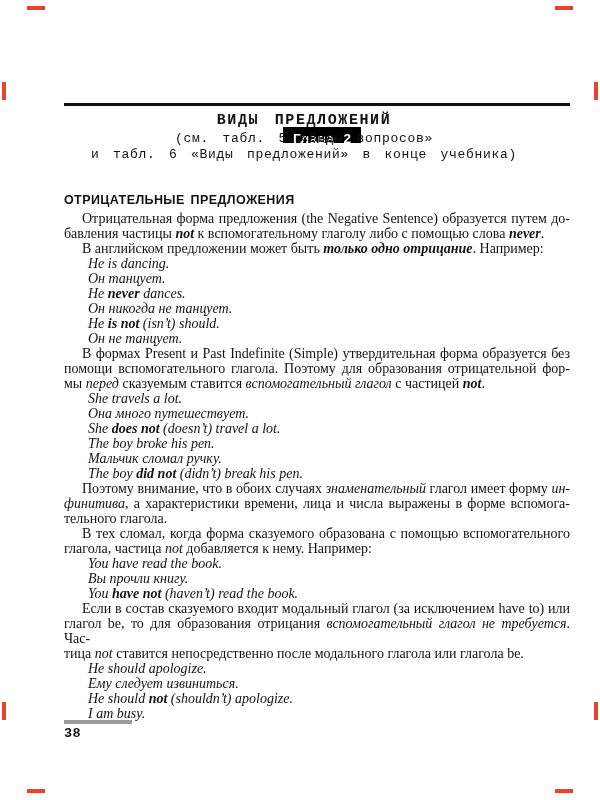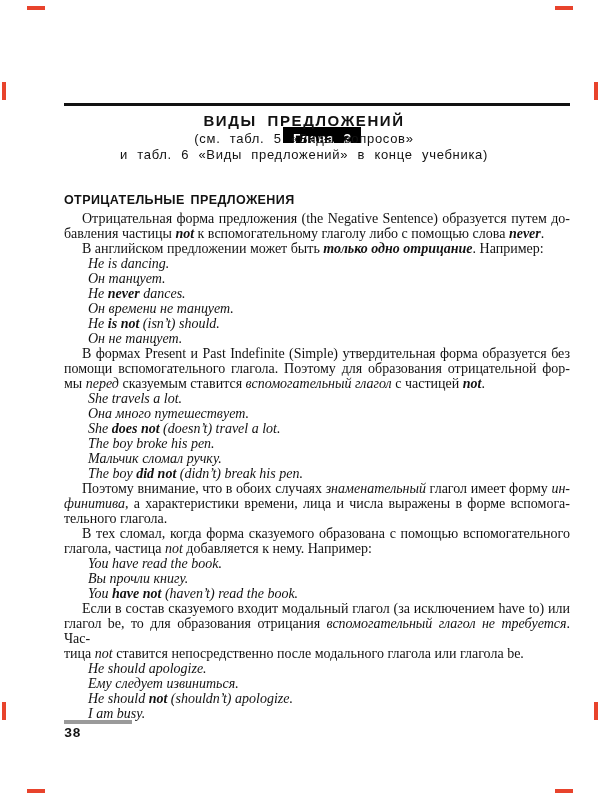--- a/index.html
+++ b/index.html
@@ -30,21 +30,21 @@
   .chapter-badge {
     position:absolute; left:283px; top:83px; height:16px;
     background:var(--badge-bg,#000); color:var(--badge-fg,#fff);
     font-family:"Liberation Sans", sans-serif;
     font-weight:bold; font-size:13.5px; line-height:23px;
     padding:0 10px; letter-spacing:.5px; word-spacing:5px;margin-top:44px;
   }
 
   .header-text {
     position:absolute; left:34px; top:111px; width:540px;
-    text-align:center; font-family:Liberation Sans, sans-serif;
+    text-align:center; font-family:Liberation Mono, monospace;
   }
   .doc-title {
     font-size:15px; font-weight:bold; letter-spacing:1.6px; word-spacing:5px;
     line-height:19px; margin-bottom:1px;
   }
   .doc-subtitle { font-size:13px; letter-spacing:.7px; word-spacing:5px; line-height:16px; }
 
   .section-heading {
     position:absolute; left:64px; top:193px;
     font-family:"Liberation Sans", sans-serif;
@@ -100,21 +100,21 @@
 
   <div class="section-heading">ОТРИЦАТЕЛЬНЫЕ ПРЕДЛОЖЕНИЯ</div>
 
   <div class="body-col" id="body-col">
       <div class="line p1 j"><span>Отрицательная форма предложения (the Negative Sentence) образуется путем до-</span></div>
       <div class="line"><span>бавления частицы </span><span class="r-bi">not</span><span> к вспомогательному глаголу либо с помощью слова </span><span class="r-bi">never</span><span>.</span></div>
       <div class="line p1"><span class="r-b">В английском предложении может быть </span><span class="r-bi">только одно отрицание</span><span class="r-b">.</span><span> Например:</span></div>
       <div class="line ex"><span class="r-i">He is dancing.</span></div>
       <div class="line ex"><span class="r-i">Он танцует.</span></div>
       <div class="line ex"><span class="r-i">He </span><span class="r-bi">never</span><span class="r-i"> dances.</span></div>
-      <div class="line ex"><span class="r-i">Он времени не танцует.</span></div>
+      <div class="line ex"><span class="r-i">Он никогда не танцует.</span></div>
       <div class="line ex"><span class="r-i">He </span><span class="r-bi">is not</span><span class="r-i"> (isn’t) should.</span></div>
       <div class="line ex"><span class="r-i">Он не танцует.</span></div>
       <div class="line p1 j"><span>В формах Present и Past Indefinite (Simple) утвердительная форма образуется без</span></div>
       <div class="line j"><span>помощи вспомогательного глагола. Поэтому для образования </span><span class="r-b">отрицательной</span><span> фор-</span></div>
       <div class="line"><span>мы </span><span class="r-i">перед</span><span> сказуемым ставится </span><span class="r-i">вспомогательный глагол</span><span> с частицей </span><span class="r-bi">not</span><span>.</span></div>
       <div class="line ex"><span class="r-i">She travels a lot.</span></div>
       <div class="line ex"><span class="r-i">Она много путешествует.</span></div>
       <div class="line ex"><span class="r-i">She </span><span class="r-bi">does not</span><span class="r-i"> (doesn’t) travel a lot.</span></div>
       <div class="line ex"><span class="r-i">The boy broke his pen.</span></div>
       <div class="line ex"><span class="r-i">Мальчик сломал ручку.</span></div>

